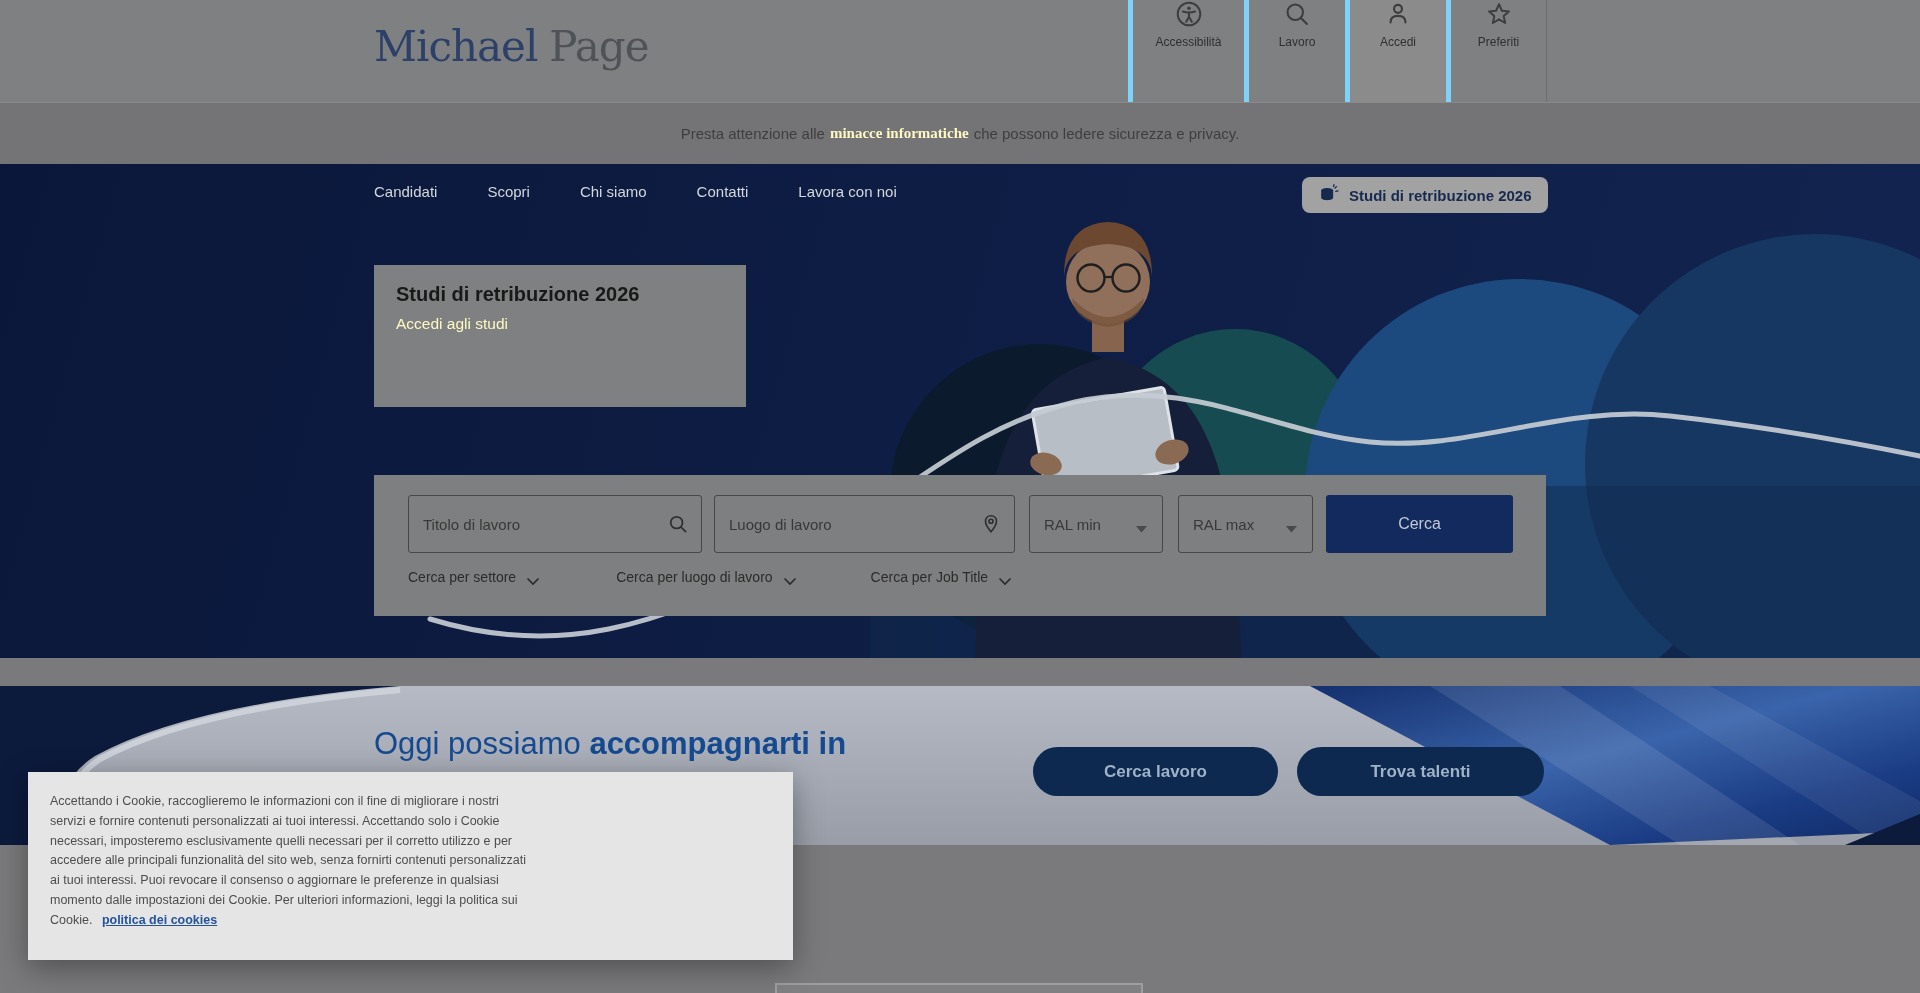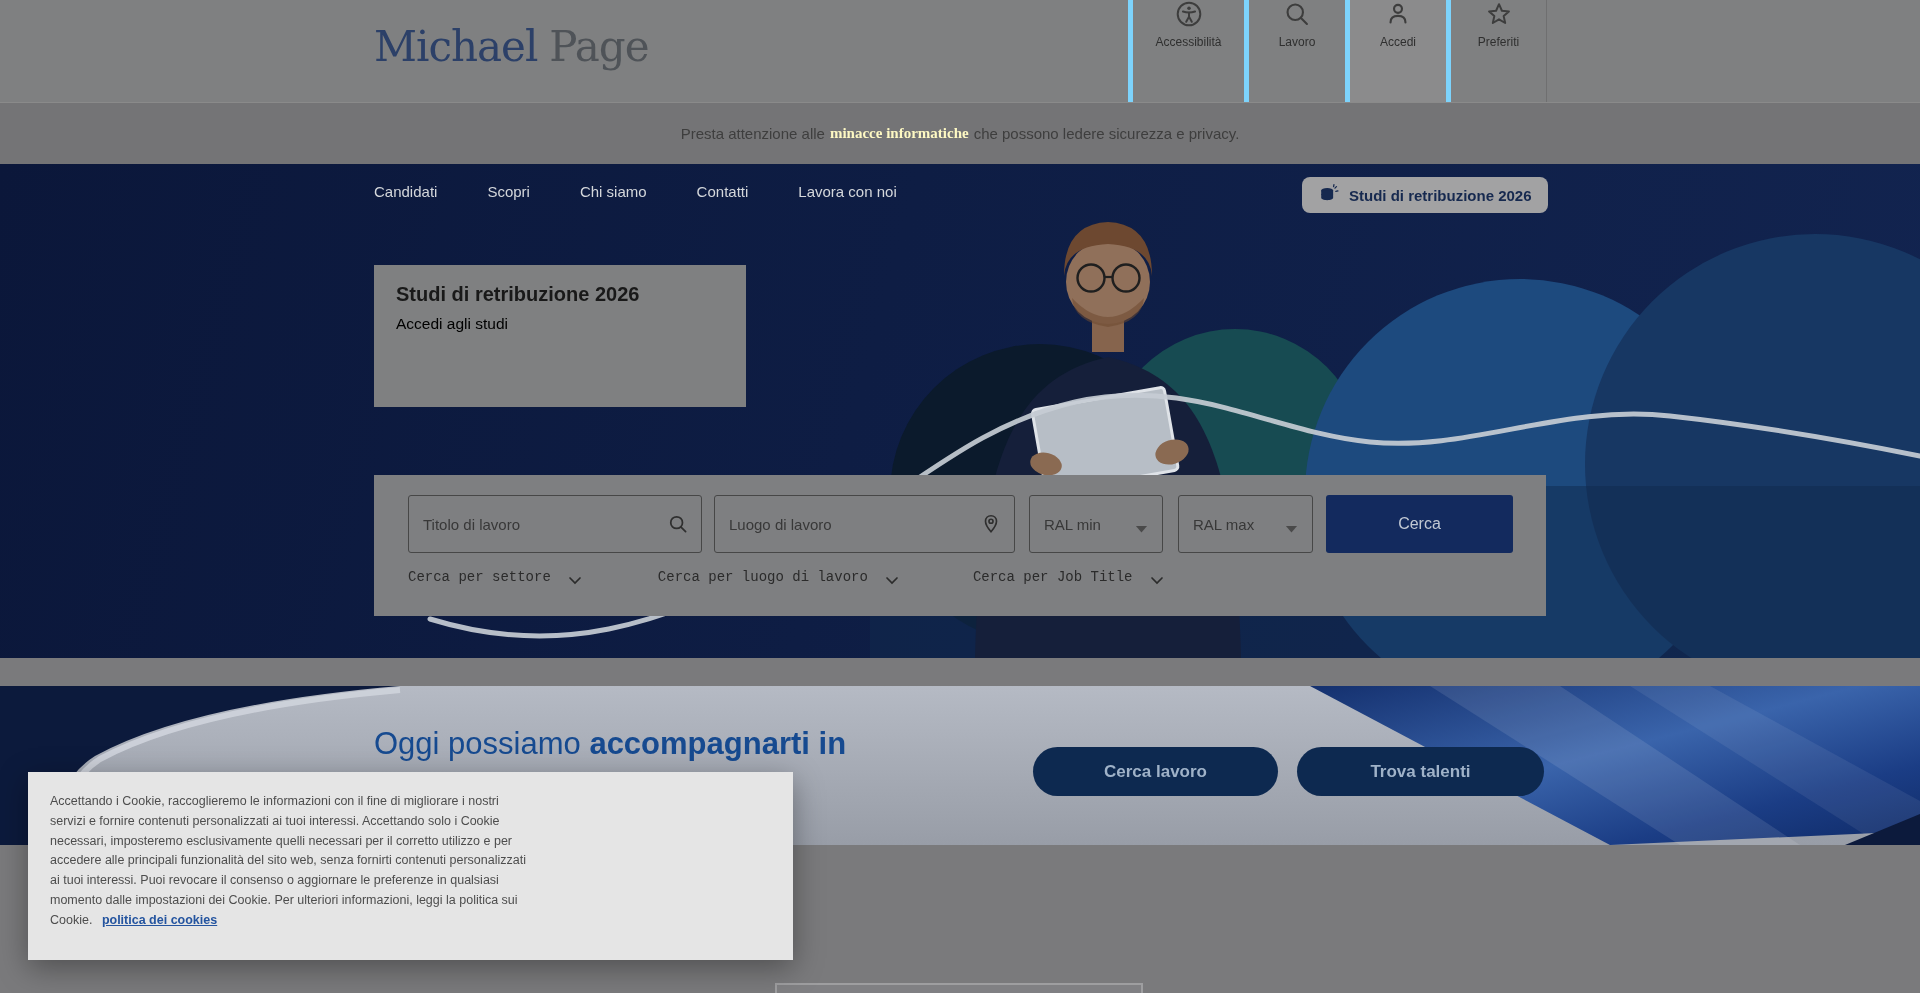--- a/index.html
+++ b/index.html
@@ -30,38 +30,38 @@
   .hero-art { position:absolute; left:0; top:0; width:1920px; height:494px; }
   .main-nav { position:absolute; left:374px; top:19px; display:flex; gap:50px; z-index:3; }
   .main-nav .nav-item { font-size:15px; color:#d4d7db; cursor:pointer; white-space:nowrap; }
   .salary-btn { position:absolute; left:1302px; top:13px; height:36px; padding:0 16px; border-radius:8px; background:#a2a2a3;
                 display:flex; align-items:center; gap:9px; color:#16294f; font-size:15px; font-weight:bold; cursor:pointer; z-index:3; }
   .salary-btn svg { width:22px; height:22px; }
 
   .hero-card { position:absolute; left:374px; top:101px; width:372px; height:142px; background:#7f8081; padding:18px 22px; z-index:3; }
   .hero-card .hc-title { font-size:20px; font-weight:bold; color:#191919; margin-bottom:9px; }
   .hero-card .hc-desc { font-size:15.5px; line-height:1.3; color:#303030; width:315px; margin-bottom:5px; }
-  .hero-card .hc-link { font-size:15.5px; color:#000000; cursor:pointer; display:inline-block; }
+  .hero-card .hc-link { font-size:15.5px; color:#fef9c3; cursor:pointer; display:inline-block; }
 
   .search-panel { position:absolute; left:374px; top:311px; width:1172px; height:141px; background:#7e7f81; z-index:4; }
   .sfield { position:absolute; top:20px; height:58px; border:1.5px solid #474747; border-radius:3px; display:flex; align-items:center; background:#7e7f81; }
   .sfield input { flex:1; border:none; outline:none; background:transparent; font-size:15px; color:#222; padding:0 10px 0 14px; font-family:"Liberation Sans",sans-serif; }
   .sfield input::placeholder { color:#383838; opacity:1; }
   .sfield .ficon { width:22px; height:22px; margin-right:12px; color:#2f2f2f; flex:none; }
   .f-title { left:34px; width:294px; }
   .f-loc { left:340px; width:301px; }
   .f-sel { display:flex; align-items:center; justify-content:space-between; padding:0 14px; cursor:pointer; }
   .f-sel .sel-label { font-size:15px; color:#383838; }
   .f-sel .caret { width:13px; height:9px; color:#4a4a4a; }
   .f-ralmin { left:655px; width:134px;justify-content:space-between; }
   .f-ralmax { left:804px; width:135px; }
   .cerca-btn { position:absolute; left:952px; top:20px; width:187px; height:58px; background:#132a5e; border:none; border-radius:3px;
                color:#c2c9d4; font-size:16px; font-family:"Liberation Sans",sans-serif; cursor:pointer; }
   .quick-links { position:absolute; left:34px; top:94px; display:flex; }
-  .qlink { display:flex; align-items:center; gap:17px; font-size:14px; color:#2b2b2b; cursor:pointer;font-family:Liberation Mono, monospace; }
+  .qlink { display:flex; align-items:center; gap:10px; font-size:14px; color:#2b2b2b; cursor:pointer; }
   .qlink .chev { width:14px; height:9px; color:#2b2b2b; }
   .ql-1 { margin-right:76px; } .ql-2 { margin-right:74px; }
 
   
   .promo-band { position:absolute; left:0; top:686px; width:1920px; height:159px; }
   .promo-heading { position:absolute; left:374px; top:726px; font-size:31px; color:#164a90; white-space:nowrap; z-index:2; }
   .promo-heading b { font-weight:bold; }
   .pill { position:absolute; top:747px; height:49px; border:none; border-radius:25px; background:#0d2950; color:#9fb2c8;
           font-size:17px; font-weight:bold; font-family:"Liberation Sans",sans-serif; cursor:pointer; z-index:2; }
   .pill-jobs { left:1033px; width:245px; }

